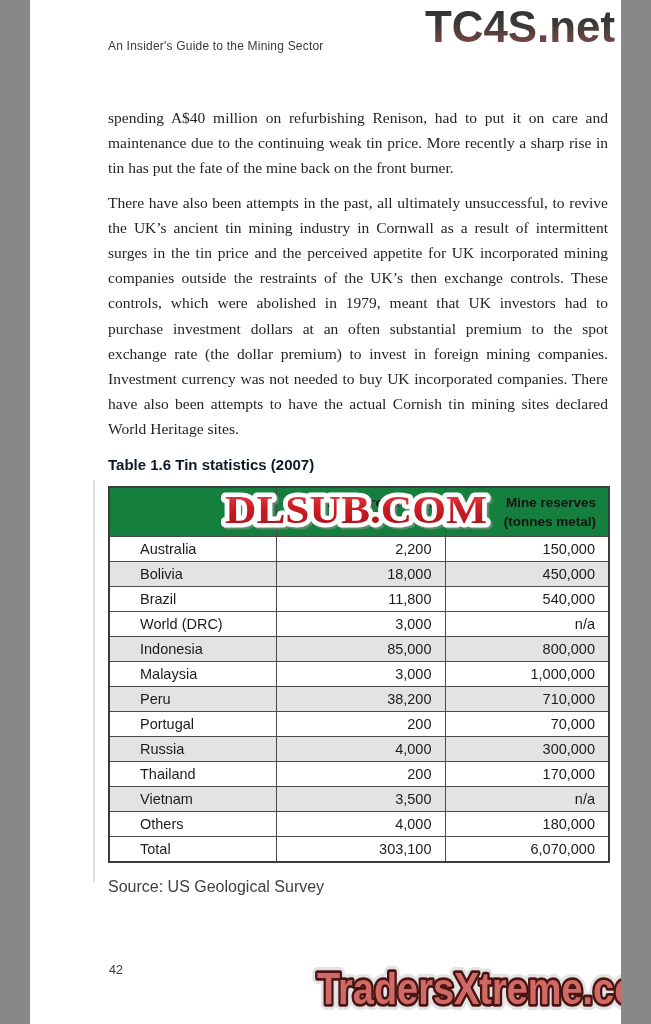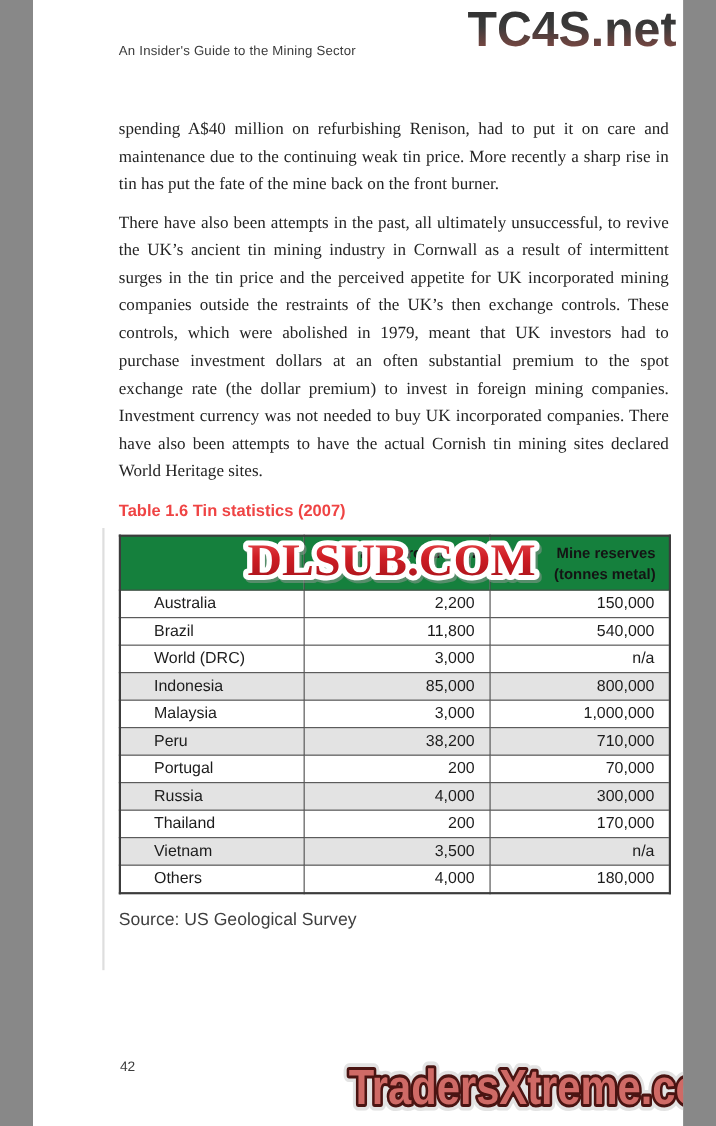--- a/index.html
+++ b/index.html
@@ -28,21 +28,21 @@
   .content {
     position: absolute; left: 78px; top: 105px; width: 500px;
   }
   .content p {
     font-size: 15.5px; line-height: 25.2px;
     text-align: justify; color: #242424;
     margin-bottom: 9px;
   }
   .table-caption {
     font-family: "Liberation Sans", sans-serif;
-    font-weight: bold; font-size: 15px; color: #ef4444;
+    font-weight: bold; font-size: 15px; color: #0f172a;
     margin-top: 14px; margin-bottom: 13px;
   }
 
   table.tin {
     width: 500px; border-collapse: collapse; table-layout: fixed;
     font-family: "Liberation Sans", sans-serif;
     border: 2px solid #3c3c3c;
   }
   table.tin th, table.tin td { border: 1px solid #4a4a4a; }
   table.tin thead tr { height: 50px; background: #15803d; margin-top: 32px; }
@@ -127,20 +127,25 @@
             <div>(tonnes metal)</div>
           </th>
         </tr>
       </thead>
       <tbody id="tin-body">
           <tr>
     <td class="c-country">Australia</td>
     <td class="c-num">2,200</td>
     <td class="c-num">150,000</td>
   </tr>
+          <tr class="shaded">
+    <td class="c-country">Bolivia</td>
+    <td class="c-num">18,000</td>
+    <td class="c-num">450,000</td>
+  </tr>
           <tr>
     <td class="c-country">Brazil</td>
     <td class="c-num">11,800</td>
     <td class="c-num">540,000</td>
   </tr>
           <tr>
     <td class="c-country">World (DRC)</td>
     <td class="c-num">3,000</td>
     <td class="c-num">n/a</td>
   </tr>
@@ -176,20 +181,25 @@
   </tr>
           <tr class="shaded">
     <td class="c-country">Vietnam</td>
     <td class="c-num">3,500</td>
     <td class="c-num">n/a</td>
   </tr>
           <tr>
     <td class="c-country">Others</td>
     <td class="c-num">4,000</td>
     <td class="c-num">180,000</td>
+  </tr>
+          <tr>
+    <td class="c-country">Total</td>
+    <td class="c-num">303,100</td>
+    <td class="c-num">6,070,000</td>
   </tr>
         </tbody>
     </table>
 
     <div class="source-line">Source: US Geological Survey</div>
   </div>
 
   <div class="scan-line"></div>
 
   <div class="dlsub">

